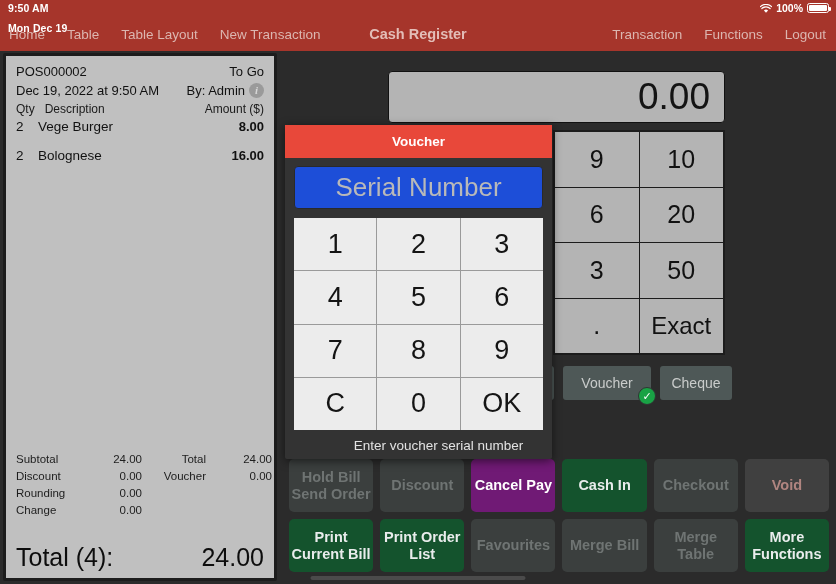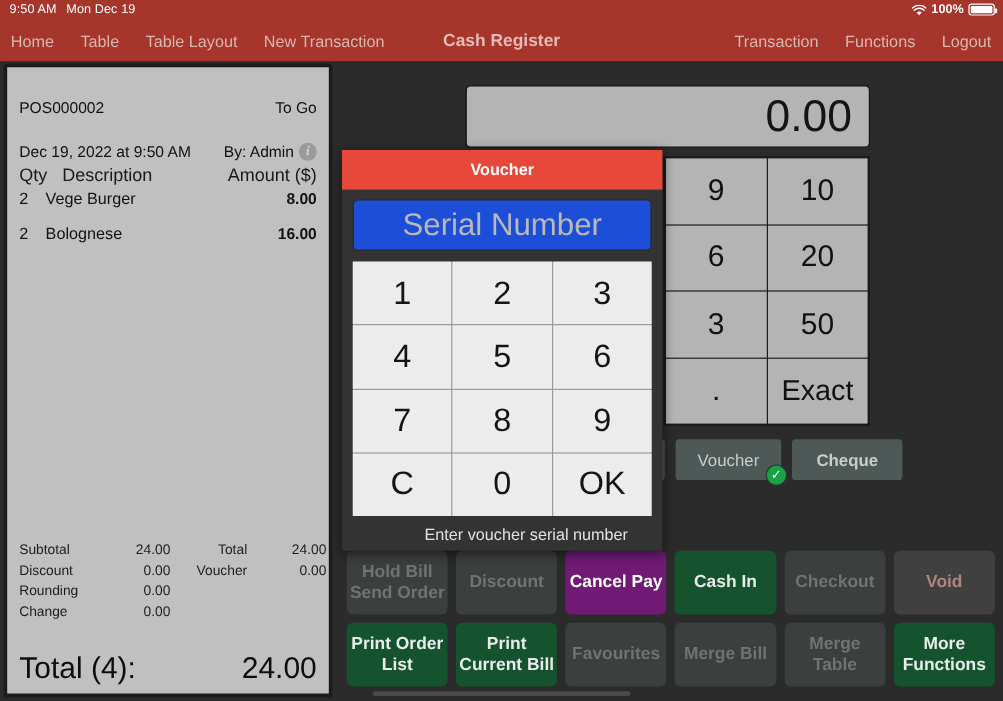--- a/index.html
+++ b/index.html
@@ -14,21 +14,21 @@
   
   .topbar {
     position: absolute; left: 0; top: 0; width: 836px; height: 51px;
     background: #a6352b;
   }
   .statusbar {
     position: absolute; left: 0; top: 0; width: 836px; height: 17px;
     display: flex; align-items: center;
   }
   .sb-left { position: absolute; left: 8px; top: 2px; display: flex; gap: 8px;
-    color: #ffffff; font-size: 10.5px; font-weight: normal; letter-spacing: .1px; }
+    color: #ffffff; font-size: 10.5px; font-weight: bold; letter-spacing: .1px; flex-direction: column; }
   .sb-right { position: absolute; right: 7px; top: 2px; display: flex; align-items: center; gap: 4px;
     color: #ffffff; font-size: 10.5px; font-weight: bold; }
   .wifi-ico { display:inline-block; width: 12px; height: 10px; position: relative; top: 1px; }
   .batt {
     width: 22px; height: 10px; border: 1.3px solid #fff; border-radius: 2.5px;
     position: relative; display: inline-block;
   }
   .batt::after { content:""; position:absolute; right:-3px; top:3px; width:1.6px; height:4px;
     background:#fff; border-radius:0 1px 1px 0; }
   .batt > i { position:absolute; left:1px; top:1px; bottom:1px; right:1px; background:#fff; border-radius:1px; display:block; }
@@ -44,29 +44,29 @@
   }
 
   
   .receipt {
     position: absolute; left: 3px; top: 53px; width: 274px; height: 528px;
     background: #c0c0c0; border: 3px solid #1c1c1c; border-radius: 2px;
     padding: 0; overflow: hidden;
   }
   .rc-head { padding: 6px 10px 0 10px; }
   .rc-line { display: flex; justify-content: space-between; align-items: center;
-    font-size: 13px; color: #111; line-height: 19px; margin-top: 18px; }
+    font-size: 13px; color: #111; line-height: 19px; }
   .rc-line .r { display: flex; align-items: center; gap: 4px; }
   .info-ico {
     width: 15px; height: 15px; border-radius: 50%; background: #9a9a9a;
     color: #d7d7d7; font-size: 11px; font-weight: bold; font-style: italic;
     display: inline-flex; align-items: center; justify-content: center;
     font-family: "Liberation Serif", serif;
   }
-  .rc-cols { display: flex; justify-content: space-between; font-size: 15px;
+  .rc-cols { display: flex; justify-content: space-between; font-size: 12px;
     color: #1a1a1a; padding: 2px 10px 0 10px; }
   .items { padding: 0 10px; }
   .item { display: flex; align-items: baseline; font-size: 13.5px; color: #111; margin-top: 3px; }
   .item .qty { width: 22px; flex: none; }
   .item .desc { flex: 1 1 auto; }
   .item .amt { flex: none; font-weight: bold; font-size: 13px; }
   .item + .item { margin-top: 14px; }
 
   .totals { position: absolute; left: 0; right: 0; bottom: 0; padding: 0 10px 6px 10px; }
   .tot-grid { display: grid; grid-template-columns: 62px 58px 58px 60px; column-gap: 6px; }
@@ -100,21 +100,21 @@
   .dkey.small { font-size: 24px; }
 
   
   .paytabs { position: absolute; left: 470px; top: 366px; width: 300px; height: 34px; display: flex; gap: 9px; }
   .paytab {
     background: #4e5857; color: #c9cccb; font-size: 14px; border-radius: 3px;
     display: flex; align-items: center; justify-content: center; position: relative; cursor: pointer;
   }
   .paytab.t1 { width: 84px; }
   .paytab.t2 { width: 88px; }
-  .paytab.t3 { width: 92px; font-weight: bold; }
+  .paytab.t3 { width: 72px; }
   .check-badge {
     position: absolute; right: -5px; bottom: -5px; width: 18px; height: 18px;
     border-radius: 50%; background: #19a245; border: 1.5px solid #2f3433;
     display: flex; align-items: center; justify-content: center;
     color: #fff; font-size: 11px; line-height: 1;
   }
 
   
   .fnbtns {
     position: absolute; left: 289px; top: 459px; width: 540px; height: 113px;
@@ -307,22 +307,22 @@
     </div>
   </div>
 
   <div class="fnbtns">
     <div class="fnbtn fn-dim">Hold Bill<br>Send Order</div>
     <div class="fnbtn fn-dim">Discount</div>
     <div class="fnbtn fn-red">Cancel Pay</div>
     <div class="fnbtn fn-active">Cash In</div>
     <div class="fnbtn fn-dim">Checkout</div>
     <div class="fnbtn fn-dred">Void</div>
+    <div class="fnbtn fn-active">Print<br>Current Bill</div>
     <div class="fnbtn fn-active">Print Order<br>List</div>
-    <div class="fnbtn fn-active">Print<br>Current Bill</div>
     <div class="fnbtn fn-dim">Favourites</div>
     <div class="fnbtn fn-dim">Merge Bill</div>
     <div class="fnbtn fn-dim">Merge Table</div>
     <div class="fnbtn fn-active">More<br>Functions</div>
   </div>
 
   <div class="modal">
     <div class="modal-title">Voucher</div>
 
     <div class="serial-input">

